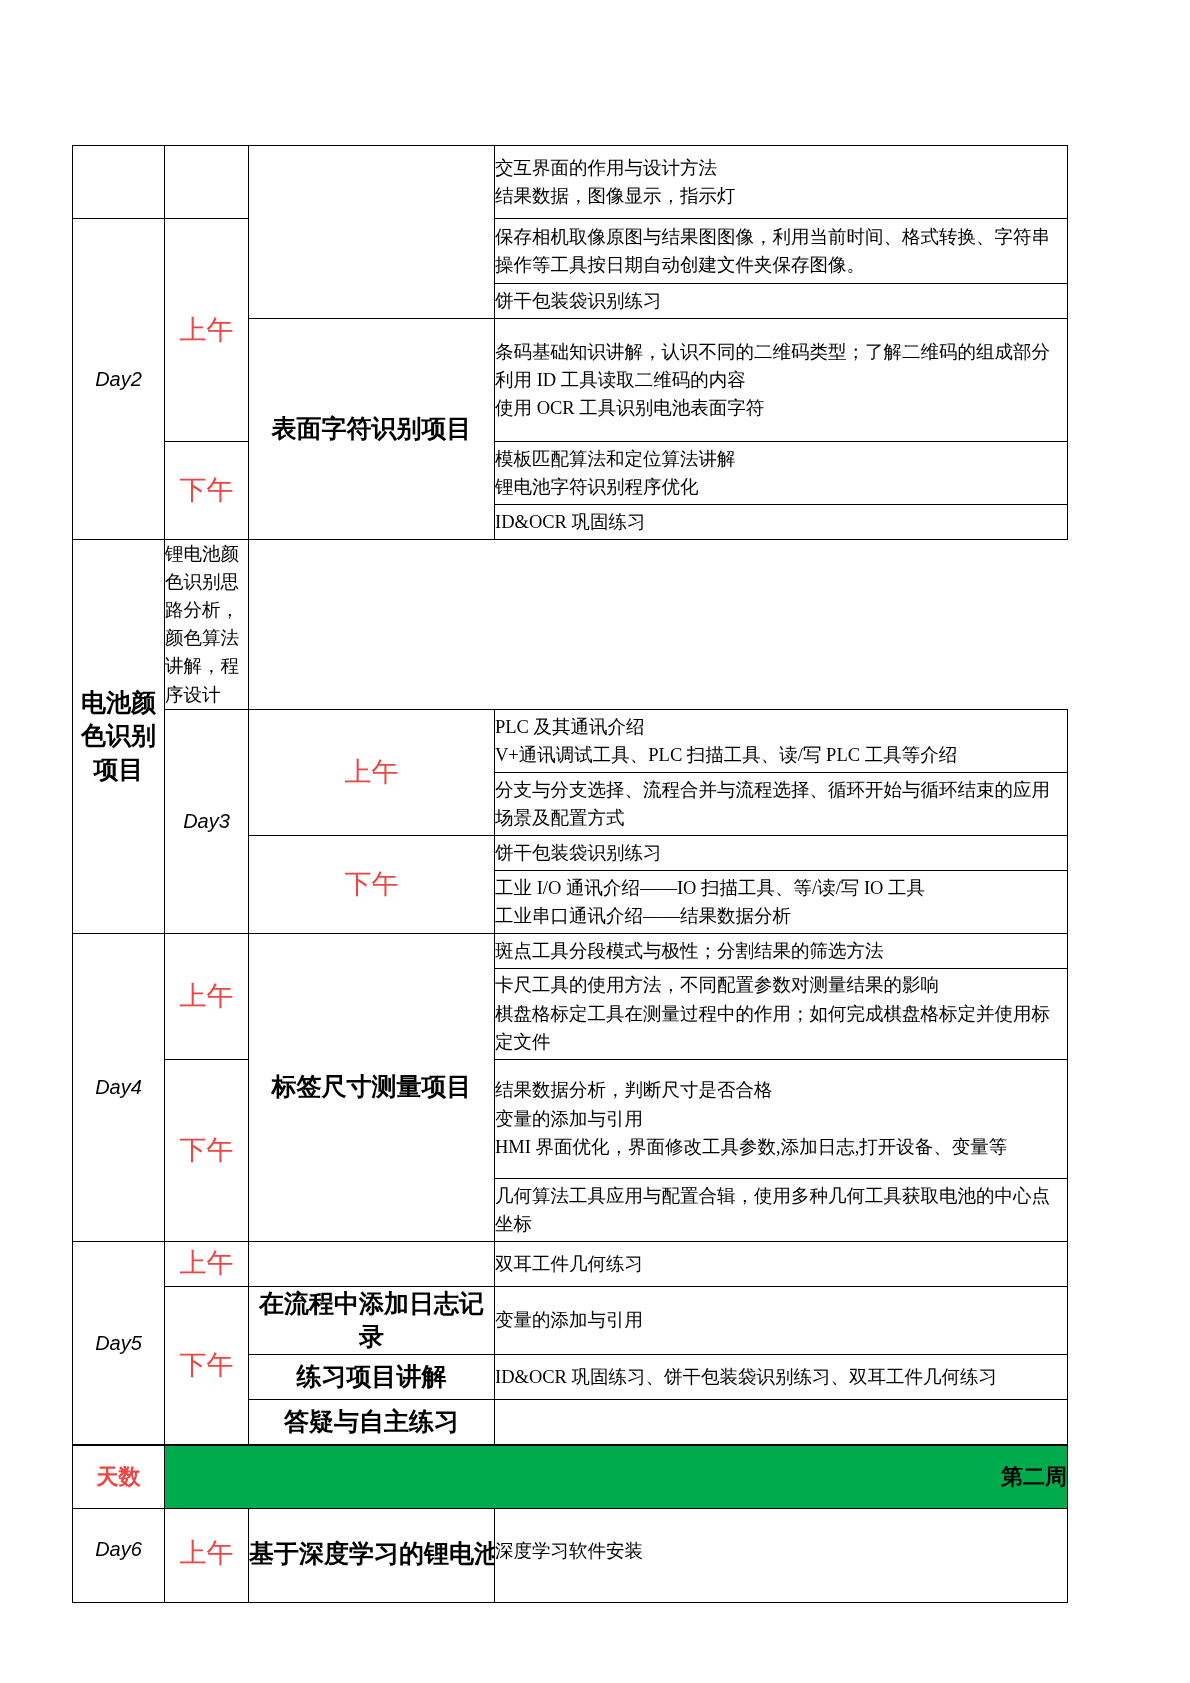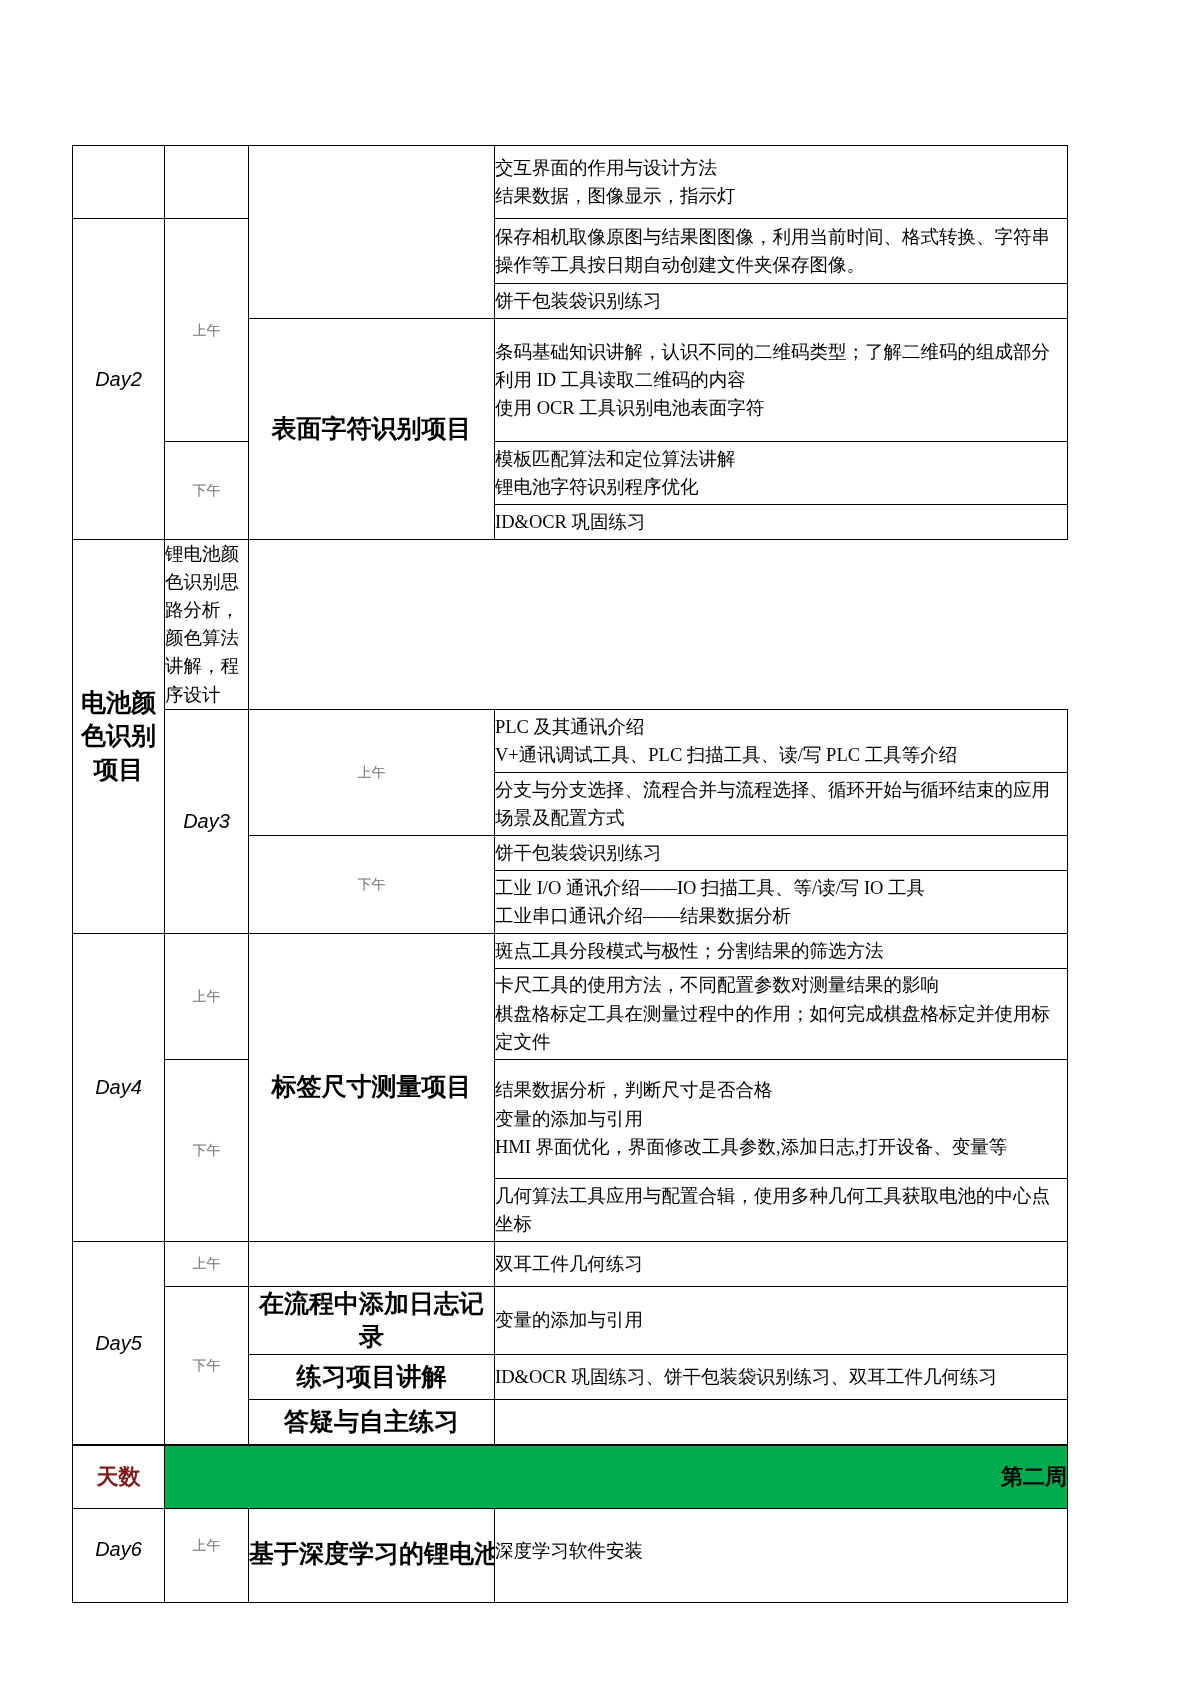--- a/index.html
+++ b/index.html
@@ -44,22 +44,22 @@
     font-family: "Liberation Sans", "DejaVu Sans", sans-serif;
     font-size: 20px;
     color: #000;
     line-height: 1.2;
     font-style: italic;
   }
   
   .cell-half {
     text-align: center;
     font-family: "Liberation Sans", "DejaVu Sans", sans-serif;
-    font-size: 14px;
-    color: #737373;
+    font-size: 27px;
+    color: #ef4444;
     line-height: 1.2;
   }
   
   .cell-proj {
     text-align: center;
     font-family: "Liberation Serif", "DejaVu Serif", serif;
     font-weight: bold;
     font-size: 25px;
     color: #000;
     line-height: 1.35;
@@ -77,21 +77,21 @@
     word-break: break-all;
   }
   .cell-cont.empty { min-height: 22px; }
 
   
   .cell-week-label {
     text-align: center;
     font-family: "Liberation Sans", "DejaVu Sans", sans-serif;
     font-weight: bold;
     font-size: 22px;
-    color: #7f1d1d;
+    color: #ef4444;
     background: #ffffff;
   }
   .cell-week-title {
     text-align: right;
     font-family: "Liberation Sans", "DejaVu Sans", sans-serif;
     font-weight: bold;
     font-size: 22px;
     color: #000;
     line-height: 1.2;
   }

